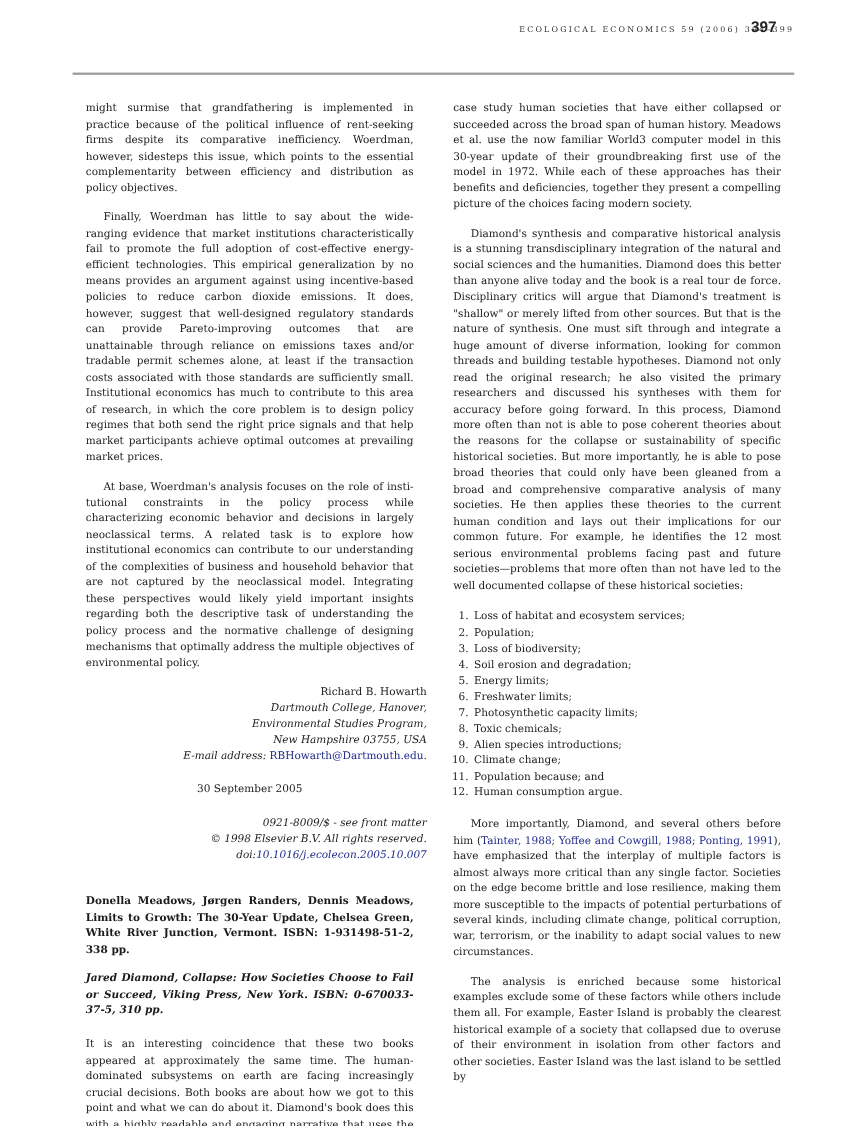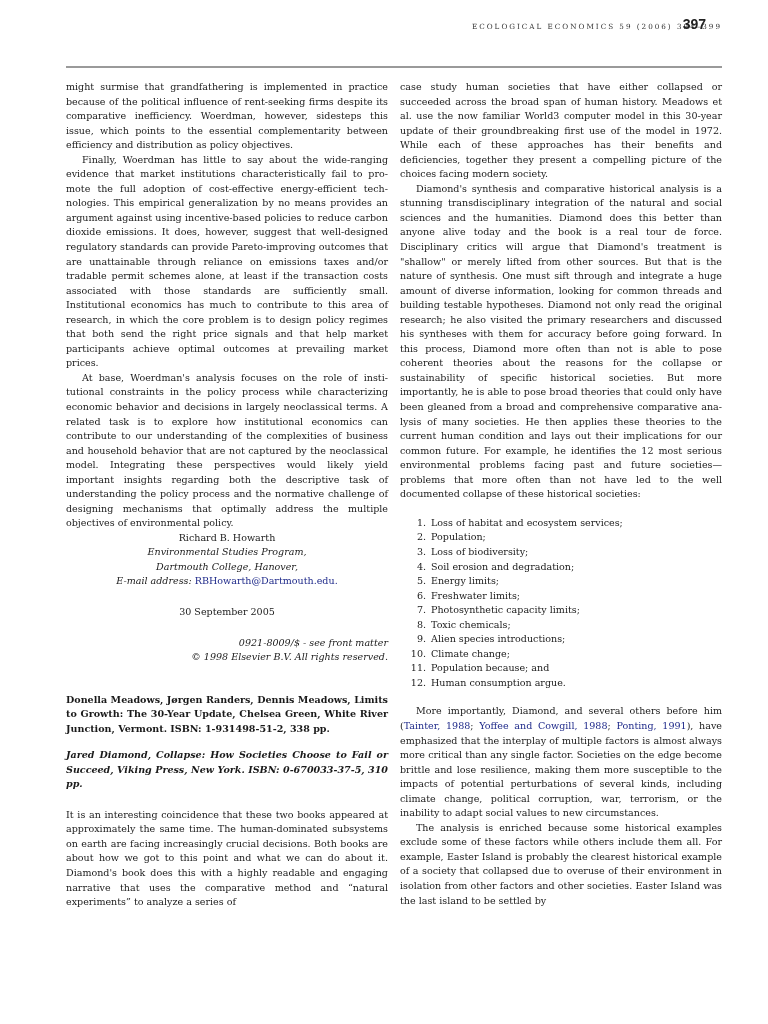--- a/index.html
+++ b/index.html
@@ -9,23 +9,23 @@
   .journal { position: absolute; left: 0; right: 0; top: 10px; text-align: right;
              font-family: "DejaVu Serif", serif; font-size: 7.2px; letter-spacing: 2px; color: #333; }
   .pageno { position: absolute; right: 16px; top: 4px; font-family: "Liberation Sans", sans-serif;
             font-weight: bold; font-size: 14px; color: #222; }
   .rule { position: absolute; left: 66px; top: 66px; width: 656px; height: 2px; background: #9a9a9a; }
 
   .col { position: absolute; top: 80px; width: 322px; font-size: 9.55px; line-height: 14.55px;
          text-align: justify; hyphens: manual; }
   .col-left { left: 66px; }
   .col-right { left: 400px; }
-  p { margin: 0; }
+  p { margin: 12px; }
   .indent { text-indent: 16px; }
-  .sig { text-align: center; }
+  .sig { text-align: right; }
   .sig div { line-height: 14.5px; }
   .it { font-style: italic; }
   .link { color: #1f2a8a; }
   .date { text-align: center; margin-top: 16px; }
   .issn { text-align: right; margin-top: 16px; font-style: italic; }
   .issn div { line-height: 14.5px; }
   .bookref { font-weight: bold; margin-top: 28px; }
   .bookref2 { font-weight: bold; margin-top: 12px; font-style: italic; }
   .review-start { margin-top: 16px; }
 
@@ -43,33 +43,37 @@
 </div>
 <div class="rule"></div>
 
 <div class="col col-left">
   <p>might surmise that grandfathering is implemented in practice because of the political influence of rent-seeking firms despite its comparative inefficiency. Woerdman, however, sidesteps this issue, which points to the essential complementarity between efficiency and distribution as policy objectives.</p>
   <p class="indent">Finally, Woerdman has little to say about the wide-ranging evidence that market institutions characteristically fail to pro­mote the full adoption of cost-effective energy-efficient tech­nologies. This empirical generalization by no means provides an argument against using incentive-based policies to reduce carbon dioxide emissions. It does, however, suggest that well-designed regulatory standards can provide Pareto-improving outcomes that are unattainable through reliance on emis­sions taxes and/or tradable permit schemes alone, at least if the transaction costs associated with those standards are sufficiently small. Institutional economics has much to con­tribute to this area of research, in which the core problem is to design policy regimes that both send the right price signals and that help market participants achieve optimal outcomes at prevailing market prices.</p>
   <p class="indent">At base, Woerdman's analysis focuses on the role of insti­tutional constraints in the policy process while characterizing economic behavior and decisions in largely neoclassical terms. A related task is to explore how institutional econom­ics can contribute to our understanding of the complexities of business and household behavior that are not captured by the neoclassical model. Integrating these perspectives would likely yield important insights regarding both the descriptive task of understanding the policy process and the normative challenge of designing mechanisms that optimally address the multiple objectives of environmental policy.</p>
 
   <div class="sig">
     <div>Richard B. Howarth</div>
+    <div class="it">Dartmouth College, Hanover,</div>
     <div class="it">Environmental Studies Program,</div>
-    <div class="it">Dartmouth College, Hanover,</div>
+    <div class="it">New Hampshire 03755, USA</div>
     <div>
       <span class="it">E-mail address:</span>
       <span class="link">RBHowarth@Dartmouth.edu.</span>
     </div>
   </div>
 
   <div class="date">30 September 2005</div>
 
   <div class="issn">
     <div>0921-8009/$ - see front matter</div>
     <div>© 1998 Elsevier B.V. All rights reserved.</div>
+    <div>
+      <span>doi:</span><span class="link">10.1016/j.ecolecon.2005.10.007</span>
+    </div>
   </div>
 
   <p class="bookref">Donella Meadows, Jørgen Randers, Dennis Meadows, Limits to Growth: The 30-Year Update, Chelsea Green, White River Junction, Vermont. ISBN: 1-931498-51-2, 338 pp.</p>
   <p class="bookref2">Jared Diamond, Collapse: How Societies Choose to Fail or Succeed, Viking Press, New York. ISBN: 0-670033-37-5, 310 pp.</p>
 
   <p class="review-start">It is an interesting coincidence that these two books appeared at approximately the same time. The human-dominated sub­systems on earth are facing increasingly crucial decisions. Both books are about how we got to this point and what we can do about it. Diamond's book does this with a highly readable and engaging narrative that uses the comparative method and “natural experiments” to analyze a series of</p>
 </div>
 
 <div class="col col-right">
   <p>case study human societies that have either collapsed or succeeded across the broad span of human history. Mea­dows et al. use the now familiar World3 computer model in this 30-year update of their groundbreaking first use of the model in 1972. While each of these approaches has their benefits and deficiencies, together they present a compelling picture of the choices facing modern society.</p>

